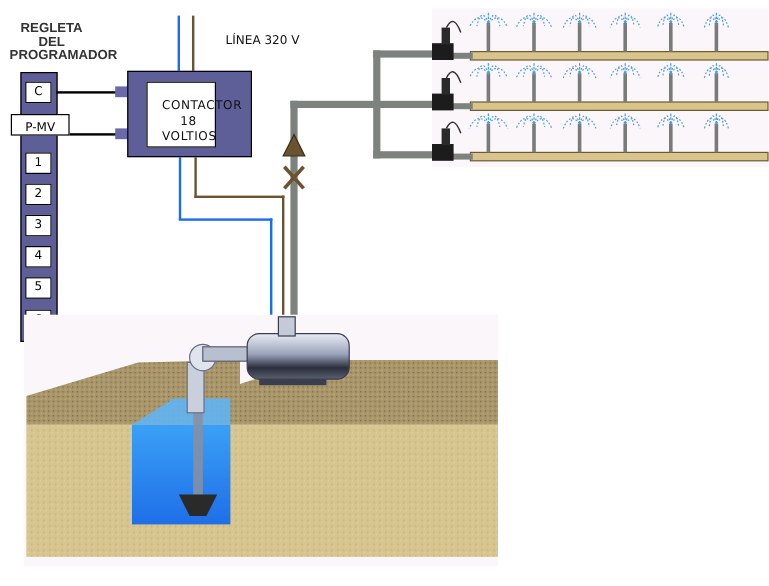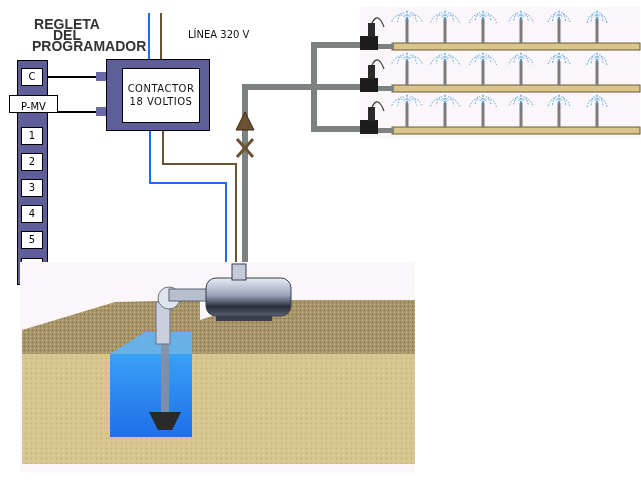--- a/index.html
+++ b/index.html
@@ -1,18 +1,18 @@
 <!DOCTYPE html>
 <html><head>
 <meta charset="utf-8">
 <style>
   html, body { margin:0; padding:0; background:#ffffff; }
   body { width:641px; height:488px; position:relative; overflow:hidden; font-family:"Liberation Sans", sans-serif; }
   .abs { position:absolute; }
-  .lbl-small { font-size:14px; font-weight:bold; color:#333; text-align:center; line-height:11px; font-family:"Liberation Sans", sans-serif;margin-left:24px; }
+  .lbl-small { font-size:11px; font-weight:bold; color:#333; text-align:center; line-height:11px; font-family:"Liberation Sans", sans-serif; }
   .strip { background:#5e5f99; border:1px solid #000; }
   .term { background:#fff; border:1px solid #000; font-size:10px; text-align:center; color:#000; font-family:"DejaVu Sans", sans-serif; box-sizing:border-box; }
   .contactor { background:#5e5f99; border:1px solid #000; box-sizing:border-box; }
   .contactor-inner { background:#fff; border:1px solid #000; box-sizing:border-box; font-size:10px; text-align:center; color:#111; letter-spacing:0.5px; font-family:"DejaVu Sans", sans-serif; line-height:13px; padding-top:20px; }
   .pipe { background:#7e827e; }
   .line220 { font-size:10px; color:#111; font-family:"DejaVu Sans", sans-serif; }
 </style>
 </head>
 <body>
 
@@ -36,21 +36,21 @@
 <div class="abs" style="left:58px;top:111px;width:39px;height:2px;background:#000;"></div>
 <div class="abs" style="left:96px;top:72px;width:10px;height:9px;background:#6a6aa8;"></div>
 <div class="abs" style="left:96px;top:107px;width:10px;height:9px;background:#6a6aa8;"></div>
 
 <div class="abs" style="left:148px;top:13px;width:2px;height:46px;background:#1a6cf0;"></div>
 <div class="abs" style="left:160px;top:13px;width:2px;height:46px;background:#6b5332;"></div>
 
 <div class="abs line220" style="left:188px;top:29px;">LÍNEA 320 V</div>
 
 <div class="abs contactor" style="left:106px;top:59px;width:104px;height:72px;">
-  <div class="contactor-inner abs" style="left:15px;top:8px;width:78px;height:55px;padding-top:13px;">
+  <div class="contactor-inner abs" style="left:15px;top:8px;width:58px;height:55px;padding-top:13px;padding-left:12px;">
     <div>CONTACTOR</div>
     <div>18 VOLTIOS</div>
   </div>
 </div>
 
 <div class="abs" style="left:149px;top:131px;width:2px;height:52px;background:#1a6cf0;"></div>
 <div class="abs" style="left:149px;top:182px;width:78px;height:2px;background:#1a6cf0;"></div>
 <div class="abs" style="left:225px;top:182px;width:2px;height:96px;background:#1a6cf0;"></div>
 
 <div class="abs" style="left:162px;top:131px;width:2px;height:34px;background:#6b5332;"></div>

